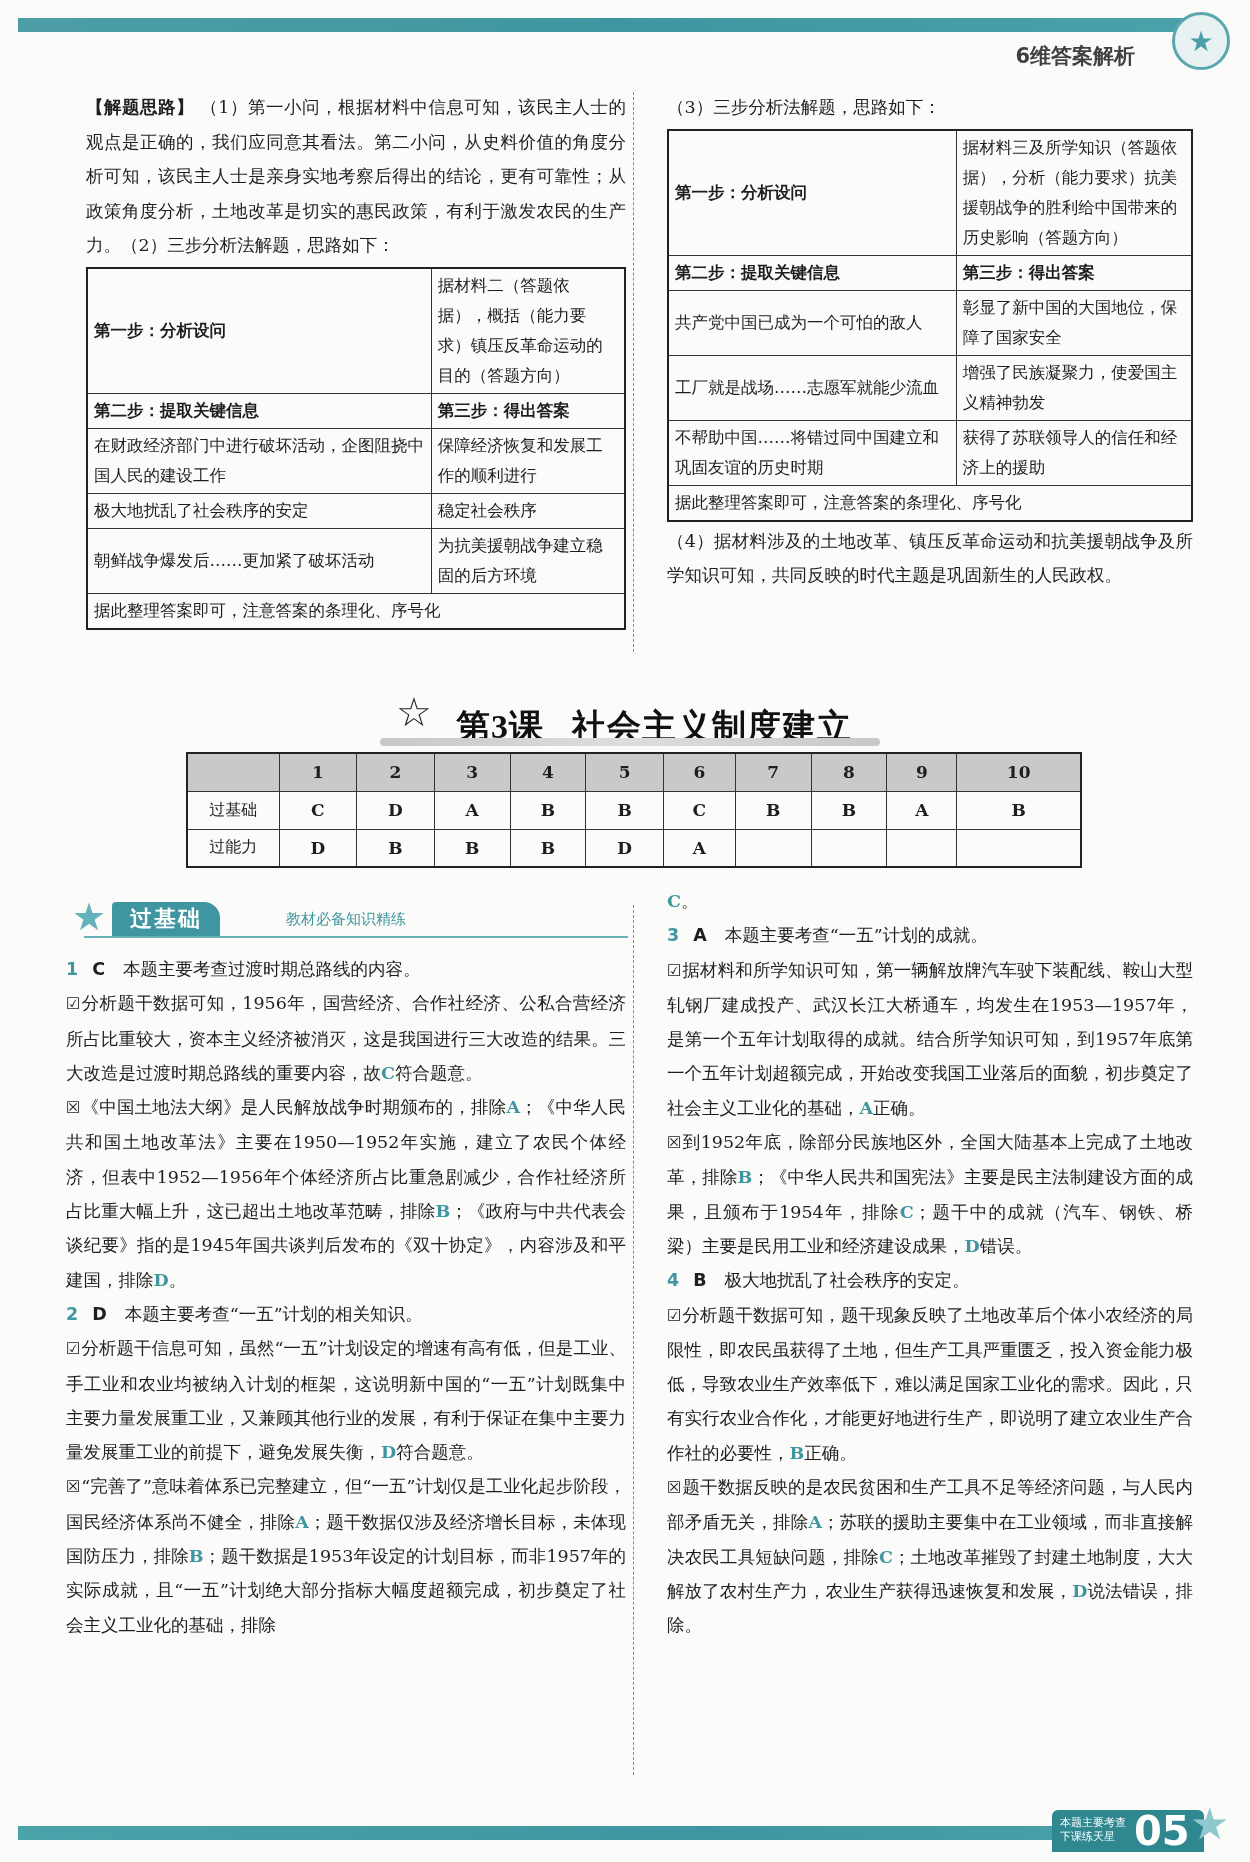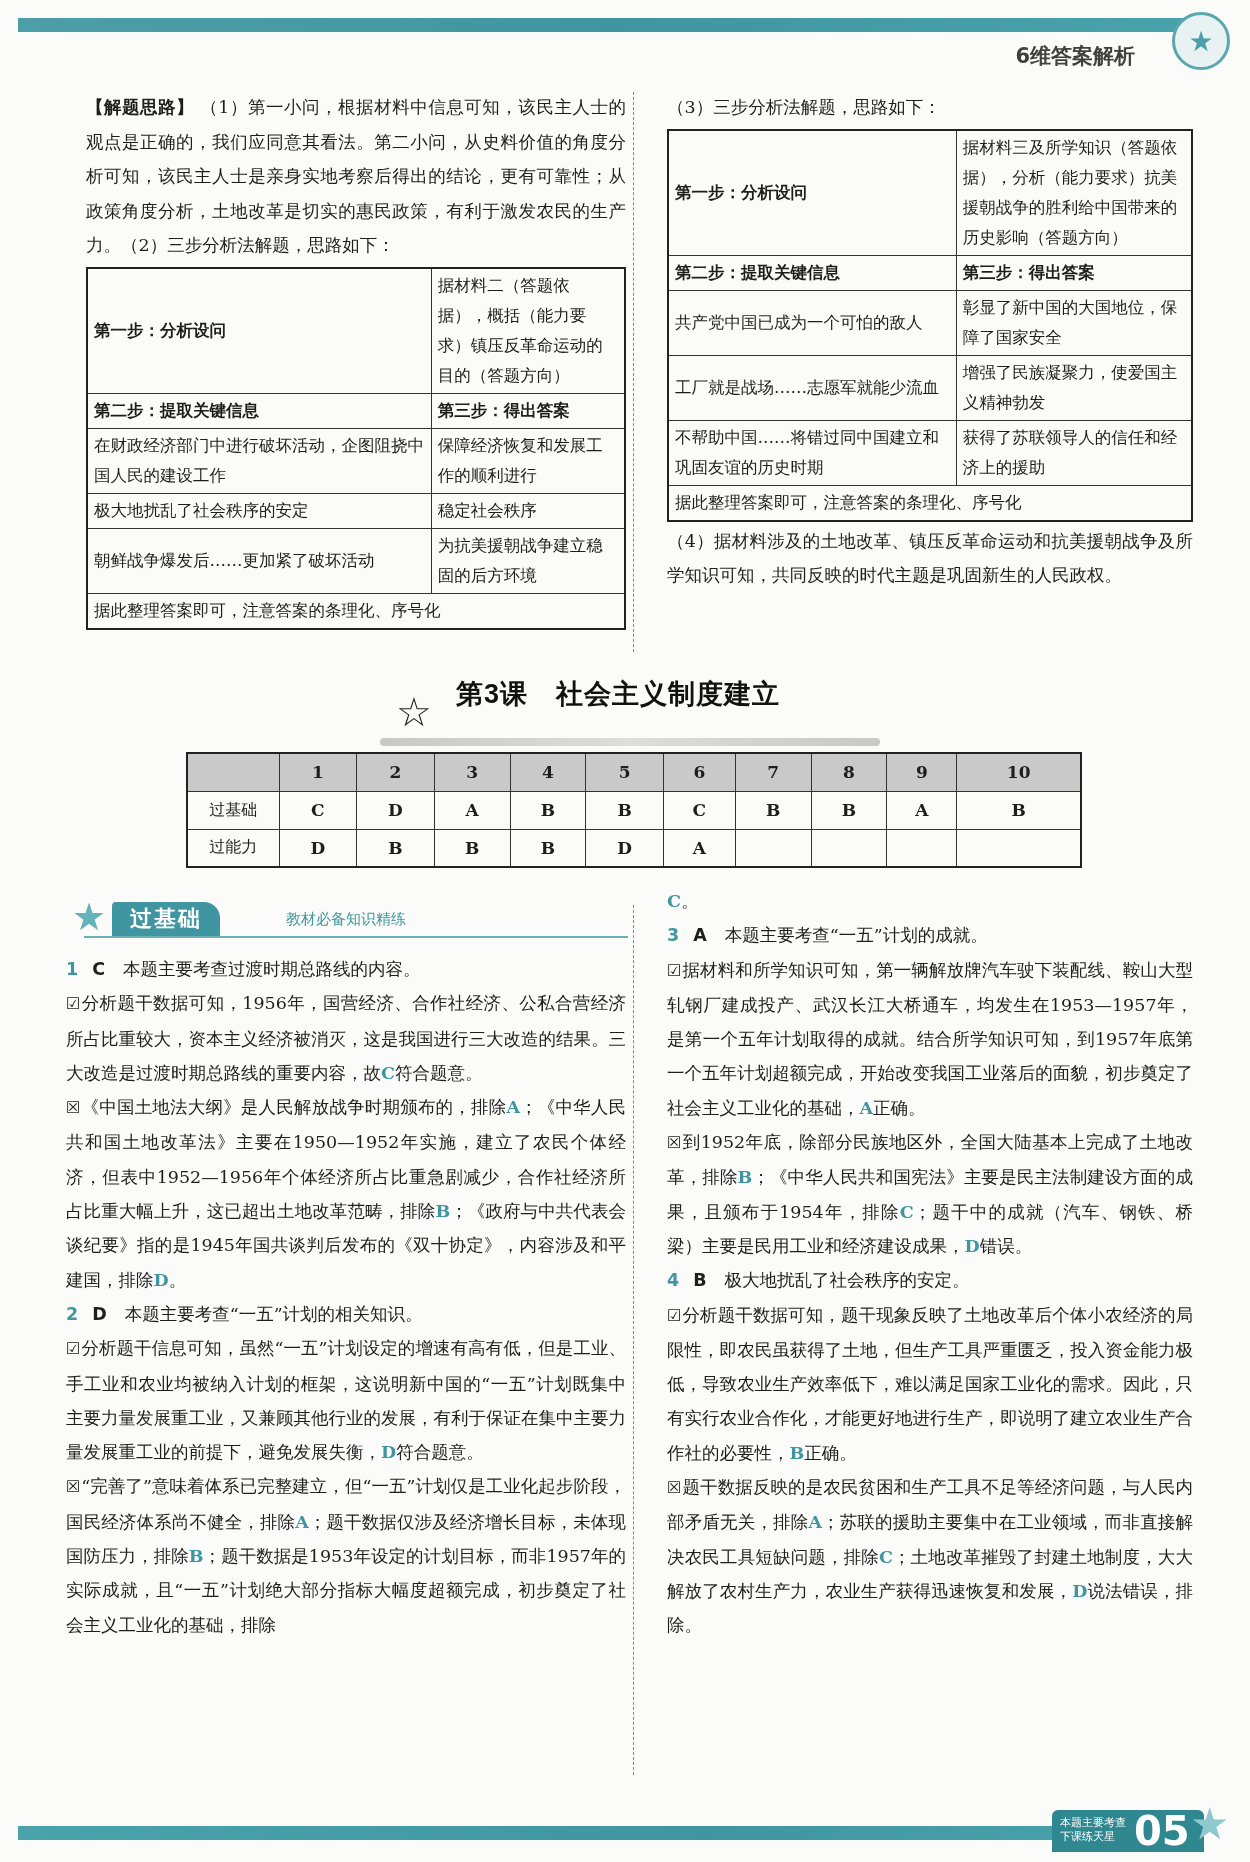--- a/index.html
+++ b/index.html
@@ -30,22 +30,22 @@
   table.steps {
     border-collapse: collapse; width: 100%; font-size: 16.5px; line-height: 30px; margin: 4px 0 2px 0;
     border: 2px solid #222;
   }
   table.steps td { border: 1.3px solid #333; padding: 2px 6px; vertical-align: middle; }
   table.steps td.lbl {
     font-family: "DejaVu Sans", sans-serif; font-weight: bold; width: 88px; font-size: 16.5px; line-height: 30px;
   }
   table.steps td.hdr { font-family: "DejaVu Sans", sans-serif; font-weight: bold; }
   .lesson-title {
-    position: absolute; left: 390px; top: 676px; font-family: Liberation Sans, sans-serif; font-weight: bold;
-    font-size: 27px; color: #111; letter-spacing: 1px;
+    position: absolute; left: 390px; top: 704px; font-family: Liberation Serif, serif; font-weight: bold;
+    font-size: 34px; color: #111; letter-spacing: 1px;
   }
   .lesson-title .gap { display: inline-block; width: 28px; }
   .lesson-star {
     position: absolute; left: 392px; top: 690px; width: 44px; height: 44px; font-size: 40px; line-height: 44px;
     color: #222; text-align: center;
   }
   .lesson-underline {
     position: absolute; left: 380px; top: 738px; width: 500px; height: 8px;
     background: linear-gradient(90deg, #c8c8c8, #ddd, #c8c8c8); border-radius: 4px;
   }

